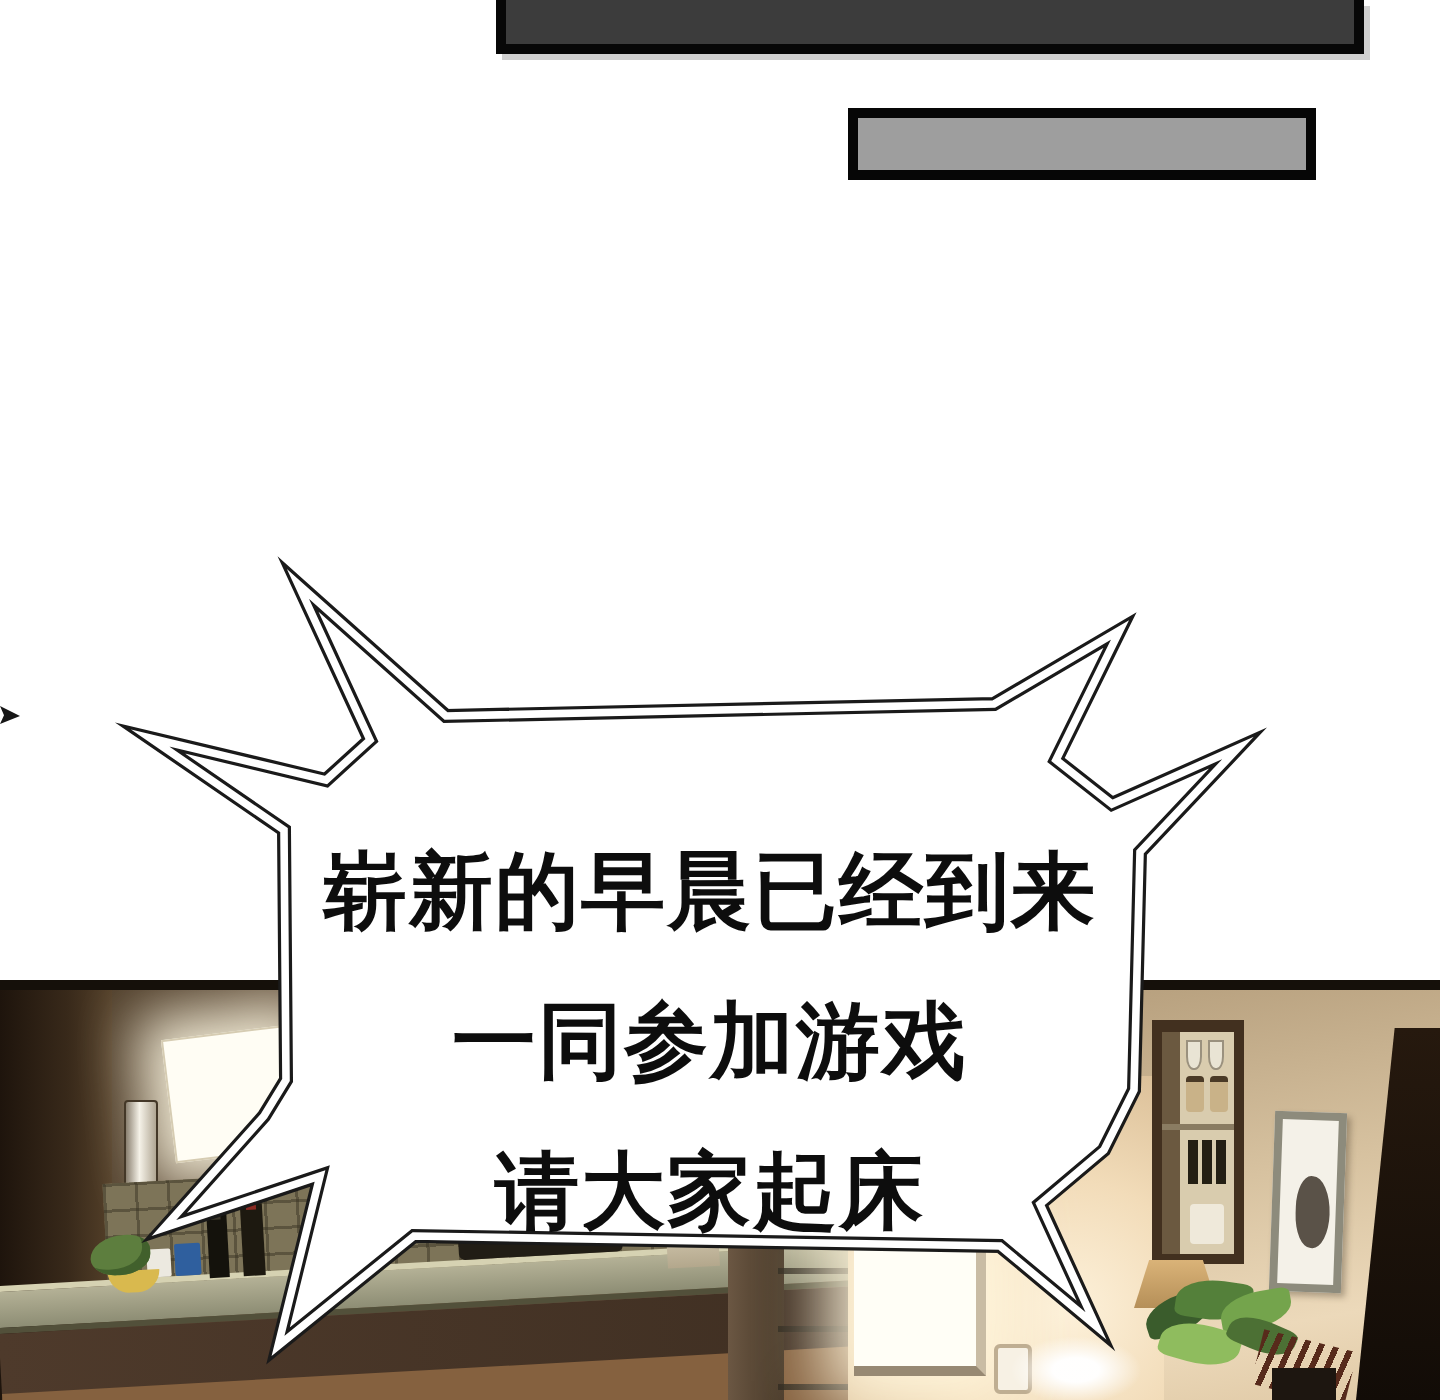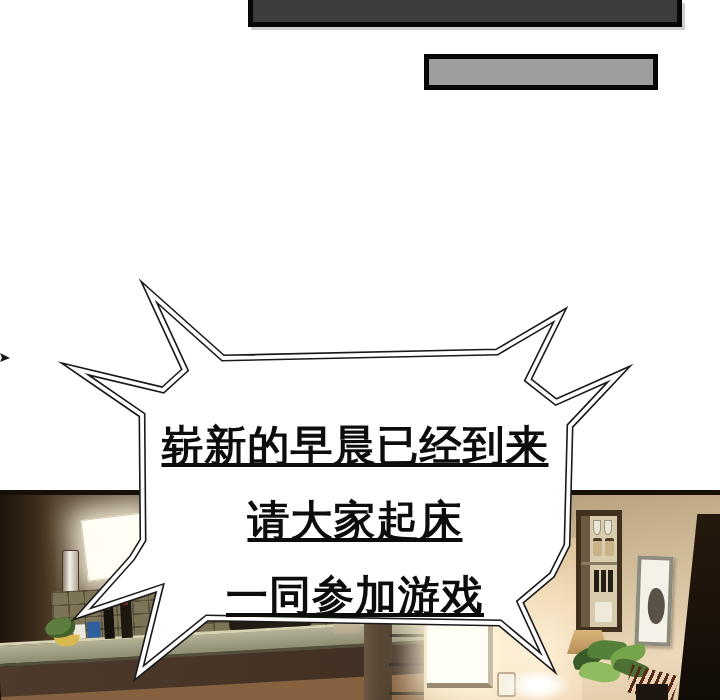--- a/index.html
+++ b/index.html
@@ -122,21 +122,20 @@
   .stick-bundle{position:absolute;left:58px;top:32px;width:48px;height:28px;transform:rotate(14deg);
     background:repeating-linear-gradient(100deg,#572a1b 0 3px,transparent 3px 7px);}
   .plant-pot{position:absolute;left:66px;top:46px;width:32px;height:16px;background:#1d1610;}
 
   
   .bubble-svg{left:0;top:0;width:720px;height:700px;pointer-events:none;}
   .bubble-text{
     left:115px;top:408px;width:480px;text-align:center;
     font-size:42px;line-height:75px;font-weight:600;color:#0d0d0d;
     letter-spacing:1px;
-    text-decoration:underline;
   }
 </style>
 </head>
 <body>
 
 <div class="abs panel-bar-dark"></div>
 <div class="abs caption-box"></div>
 <div class="abs edge-mark"></div>
 
 <div class="abs room">
@@ -213,15 +212,15 @@
   <path d="M149,292 L223,358 L497,352 L560,315 L528,380 L556,402 L619,374 L570,426
        L567,545 L552,575 L520,602 L548,663 L500,623 L207,618 L139,673 L160,588
        L82,614 L132,558 L143,540 L142,415 L75,369 L163,390 L185,370 Z" fill="#ffffff" stroke="#1a1a1a" stroke-width="7" stroke-linejoin="miter" stroke-miterlimit="16"></path>
   <path d="M149,292 L223,358 L497,352 L560,315 L528,380 L556,402 L619,374 L570,426
        L567,545 L552,575 L520,602 L548,663 L500,623 L207,618 L139,673 L160,588
        L82,614 L132,558 L143,540 L142,415 L75,369 L163,390 L185,370 Z" fill="none" stroke="#ffffff" stroke-width="3.8" stroke-linejoin="miter" stroke-miterlimit="16"></path>
 </svg>
 
 <div class="abs bubble-text">
   <div>崭新的早晨已经到来</div>
+  <div>一同参加游戏</div>
   <div>请大家起床</div>
-  <div>一同参加游戏</div>
 </div>
 
 </body></html>

